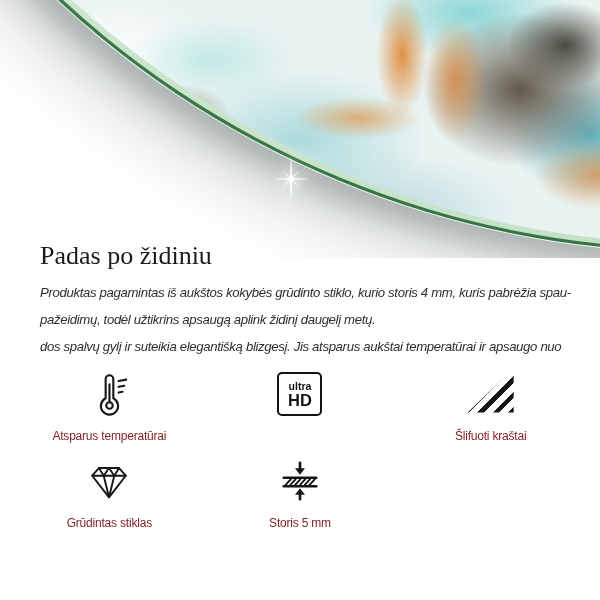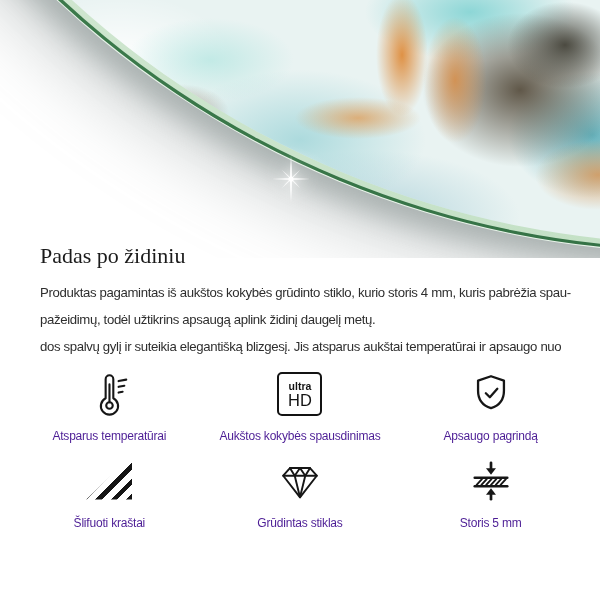--- a/index.html
+++ b/index.html
@@ -34,37 +34,37 @@
       radial-gradient(ellipse 180px 100px at 300px 140px, rgba(140,205,210,.65), rgba(140,205,210,0) 70%),
       radial-gradient(ellipse 120px 60px at 210px 60px, rgba(180,230,225,.75), rgba(180,230,225,0) 70%),
       radial-gradient(ellipse 200px 90px at 370px 218px, rgba(165,205,215,.80), rgba(165,205,215,0) 75%),
       radial-gradient(ellipse 160px 95px at 120px 60px, rgba(255,255,255,.95), rgba(255,255,255,0) 70%);
   }
   .sparkle { position:absolute; left:263px; top:151px; width:56px; height:56px;
     filter:drop-shadow(0 0 4px rgba(255,255,255,.95)) drop-shadow(0 0 12px rgba(255,255,255,.65)); }
 
   
   h1 { margin:-20px 40px 0 40px; font-family:"Liberation Serif", serif; font-weight:400;
-       font-size:22px; line-height:35px; color:#1b1b1b; position:relative; }
-  .desc { margin:6px 40px 0 40px; position:relative; }
+       font-size:26px; line-height:35px; color:#1b1b1b; position:relative; }
+  .desc { margin:6px 40px 0 40px; position:relative;font-style:italic; }
   .dline { display:block; white-space:nowrap; font-size:13.2px; line-height:27px;
            letter-spacing:-0.35px; color:#2e2e2e; }
 
   
   .features { margin:10px 14px 0 14px; display:grid; grid-template-columns:1fr 1fr 1fr;
               row-gap:14px; }
   .feature { display:flex; flex-direction:column; align-items:center; }
   .icon-box { height:48px; display:flex; align-items:center; justify-content:center; }
-  .f-label { margin-top:11px; font-size:12px; letter-spacing:-0.2px; color:#4c1d95; text-align:center; }
+  .f-label { margin-top:11px; font-size:12px; letter-spacing:-0.2px; color:#7f1d1d; text-align:center; }
 
   .uhd-box { width:45px; height:44px; border:2.6px solid #131313; border-radius:5px;
              display:flex; flex-direction:column; align-items:center; justify-content:center;
              color:#131313; }
   .uhd-top { font-size:10.5px; font-weight:700; line-height:11px; }
-  .uhd-bottom { font-size:16.5px; font-weight:400; line-height:16px; }
+  .uhd-bottom { font-size:16.5px; font-weight:700; line-height:16px; }
 
   .stripes { width:46px; height:37px;
     background:repeating-linear-gradient(135deg,#151515 0 4.6px, rgba(0,0,0,0) 4.6px 10.8px);
     clip-path:polygon(0% 100%, 84% 0%, 100% 0%, 100% 100%); }
 </style>
 </head>
 <body>
 
 <div class="page">
 
@@ -113,32 +113,22 @@
       <div class="f-label">Atsparus temperatūrai</div>
     </div>
 
     <div class="feature">
       <div class="icon-box">
         <div class="uhd-box">
           <span class="uhd-top">ultra</span>
           <span class="uhd-bottom">HD</span>
         </div>
       </div>
-      <div class="f-label">Aukštos kokybės spausdinimas</div>
     </div>
 
-    <div class="feature">
-      <div class="icon-box">
-        <svg width="46" height="46" viewBox="0 0 48 48" fill="none" stroke="#161616" stroke-width="2.4" stroke-linecap="round" stroke-linejoin="round">
-          <path d="M24 5.5 L37.5 10 V20.5 C37.5 29.8 32 36.2 24 38.8 C16 36.2 10.5 29.8 10.5 20.5 V10 Z"></path>
-          <path d="M18.6 23.2 L22.8 27.4 L30.6 18.6"></path>
-        </svg>
-      </div>
-      <div class="f-label">Apsaugo pagrindą</div>
-    </div>
 
     <div class="feature">
       <div class="icon-box">
         <div class="stripes"></div>
       </div>
       <div class="f-label">Šlifuoti kraštai</div>
     </div>
 
     <div class="feature">
       <div class="icon-box">

